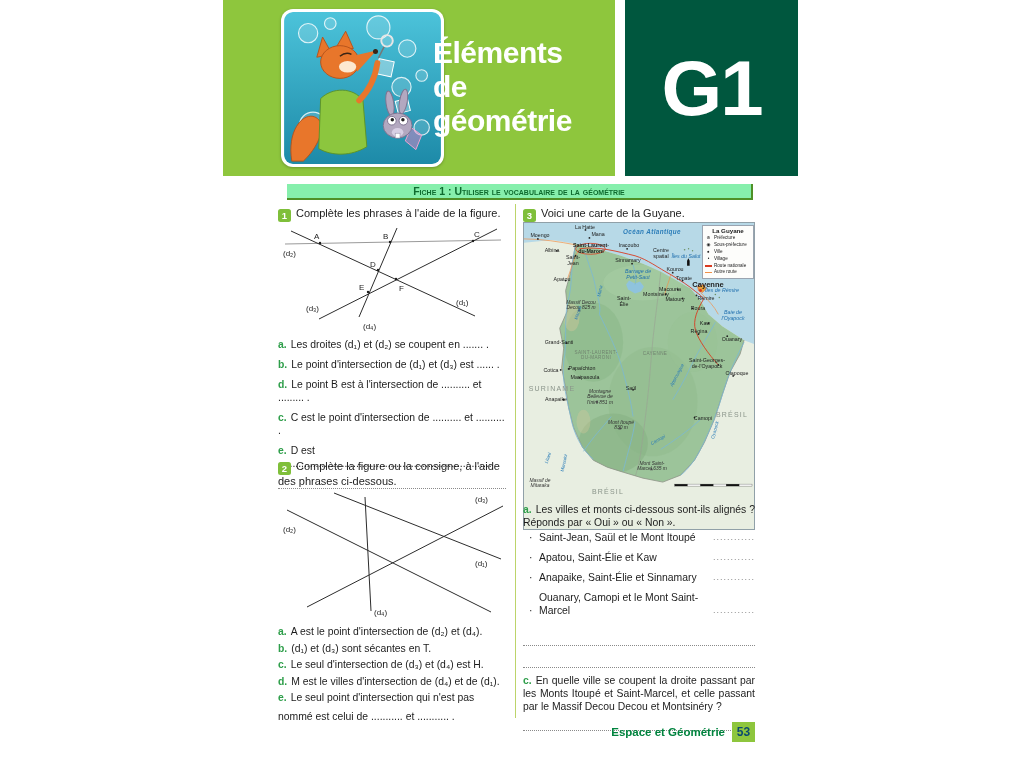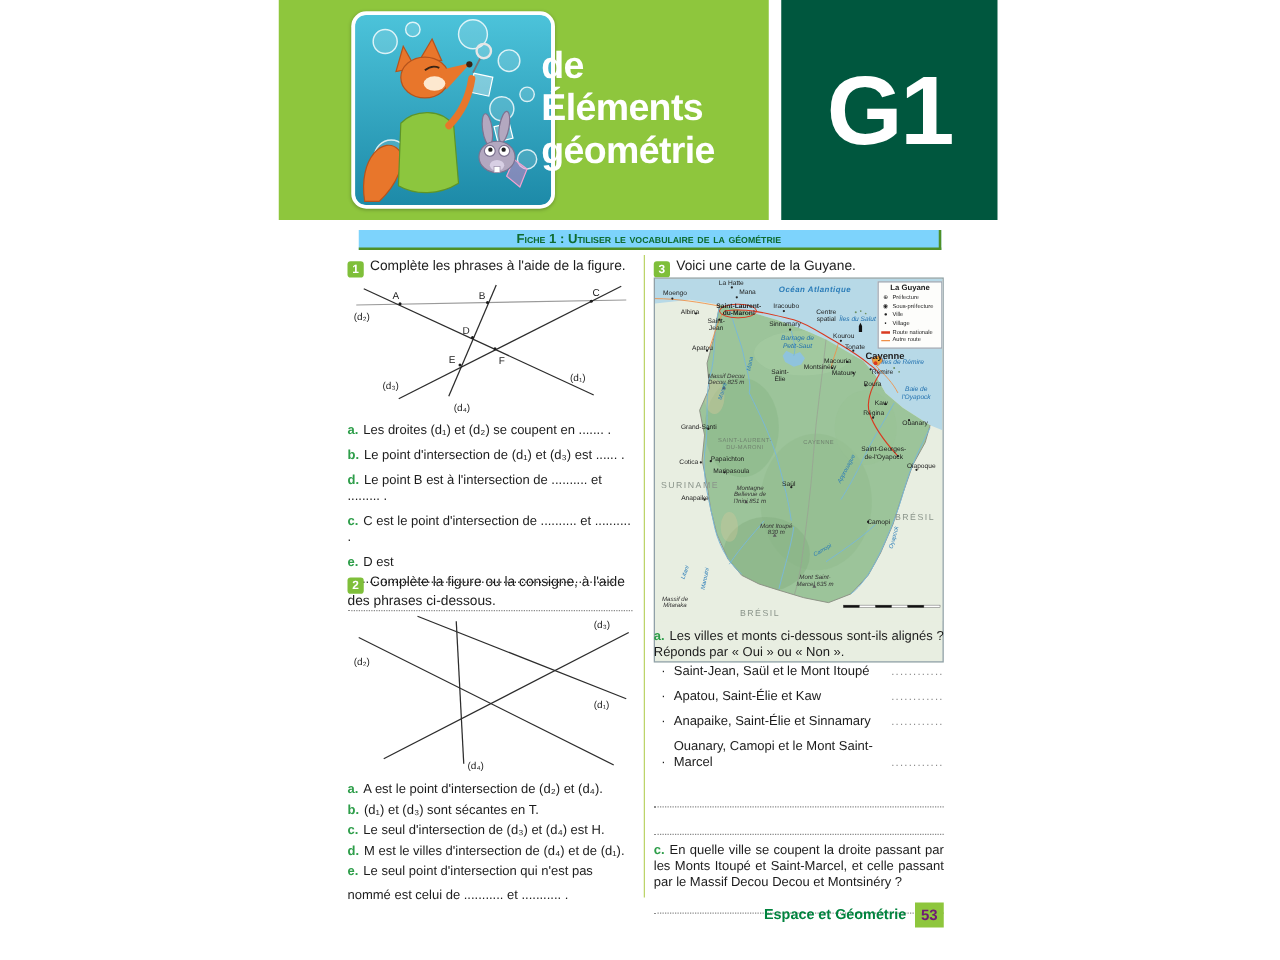--- a/index.html
+++ b/index.html
@@ -9,21 +9,21 @@
   
   .band { position:absolute; left:223px; top:0; width:392px; height:176px; background:#8ec63d; }
   .illus { position:absolute; left:281px; top:9px; width:163px; height:158px; background:#fff;
            border-radius:12px; padding:3px; box-sizing:border-box; box-shadow:0 1px 3px rgba(0,0,0,.25); }
   .illus svg { display:block; width:100%; height:100%; border-radius:9px; }
   .title { position:absolute; left:433px; top:36px; width:182px; color:#fff; font-weight:bold;
            font-size:30px; line-height:1.13; letter-spacing:-0.5px; }
   .g1 { position:absolute; left:625px; top:0; width:173px; height:176px; background:#00573e;
         color:#fff; display:flex; align-items:center; justify-content:center;
         font-size:78px; font-weight:bold; letter-spacing:-2px; }
-  .banner { position:absolute; left:287px; top:184px; width:464px; height:14px; background:#7dd3fc;
+  .banner { position:absolute; left:287px; top:184px; width:464px; height:14px; background:#86efac;
             border-right:2px solid #4f9027; border-bottom:2px solid #4f9027; color:#0e6b2f;
             font-weight:bold; font-variant:small-caps; font-size:10.5px; text-align:center; line-height:14px; }
   .divider { position:absolute; left:515px; top:204px; width:1px; height:514px; background:#bcd46a; }
 
   
   .ex-head { position:absolute; left:278px; width:228px; font-size:11px; line-height:13px; color:#1c1c1c; }
   .badge { display:inline-flex; width:13px; height:13px; background:#7fbf3a; color:#fff; border-radius:2.5px;
            align-items:center; justify-content:center; font-size:9.5px; font-weight:bold;
            vertical-align:-2px; margin-right:5px; }
   .q-list { position:absolute; left:278px; width:228px; }
@@ -67,21 +67,21 @@
   .bullet-row { display:flex; align-items:flex-end; margin:2px 0 7px 6px; }
   .bullet-mark { flex:0 0 10px; }
   .bullet-text { flex:1 1 auto; }
   .bullet-dots { flex:0 0 auto; color:#8a8a8a; font-size:9px; letter-spacing:1px; }
   .gap-s { height:6px; } .gap-m { height:10px; }
 
   
   .footer { position:absolute; left:463px; top:722px; width:292px; display:flex;
             justify-content:flex-end; align-items:center; gap:7px; }
   .footer-label { color:#00833e; font-weight:bold; font-size:11.5px; }
-  .footer-page { background:#8ec63d; color:#701a75; font-weight:bold; font-size:12px;
+  .footer-page { background:#8ec63d; color:#0c4a6e; font-weight:bold; font-size:12px;
                  width:23px; height:20px; display:flex; align-items:center; justify-content:center; }
 </style>
 </head>
 <body>
 
 <div class="page">
 
   <div class="band"></div>
   <div class="illus">
     <svg viewBox="0 0 163 158">
@@ -126,22 +126,22 @@
       <ellipse cx="118" cy="118" rx="15" ry="13" fill="#b3a8c0" stroke="#7d7390"></ellipse>
       <circle cx="112" cy="113" r="4.5" fill="#fff" stroke="#7d7390"></circle>
       <circle cx="124" cy="113" r="4.5" fill="#fff" stroke="#7d7390"></circle>
       <circle cx="112.5" cy="112" r="1.8" fill="#222"></circle>
         <circle cx="123.5" cy="112" r="1.8" fill="#222"></circle>
       <ellipse cx="118" cy="125" rx="6" ry="4.5" fill="#d8cfe4"></ellipse>
       <rect x="115.5" y="126" width="5" height="5" fill="#fff" stroke="#998fa8" stroke-width=".6"></rect>
     </svg>
   </div>
   <div class="title">
+    <div>Éléments</div>
     <div>de</div>
-    <div>Éléments</div>
     <div>géométrie</div>
   </div>
   <div class="g1">G1</div>
   <div class="banner">Fiche 1 : Utiliser le vocabulaire de la géométrie</div>
   <div class="divider"></div>
 
   <div class="ex-head" style="top:207px;">
     <span class="badge">1</span><span>Complète les phrases à l'aide de la figure.</span>
   </div>
 

